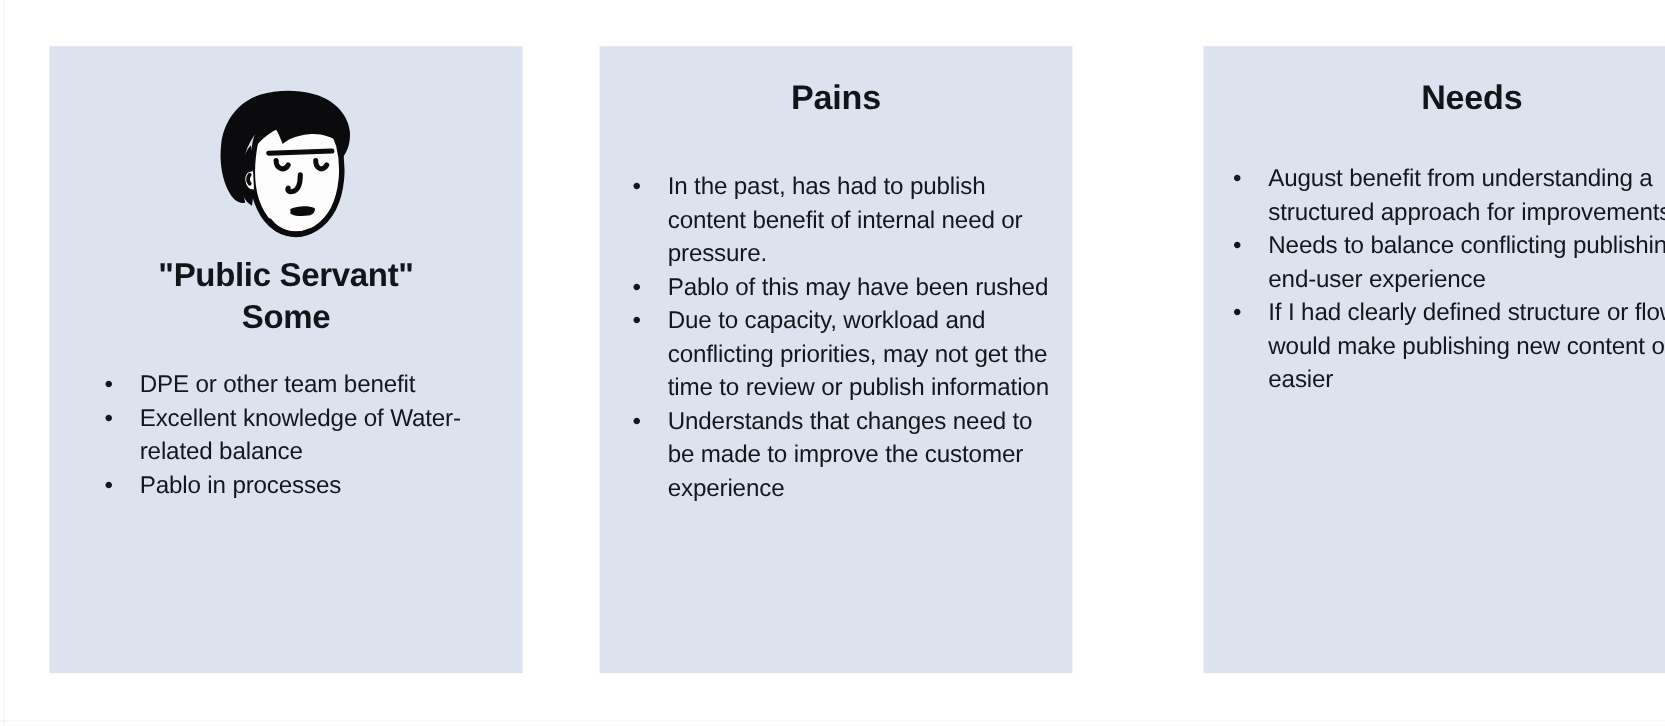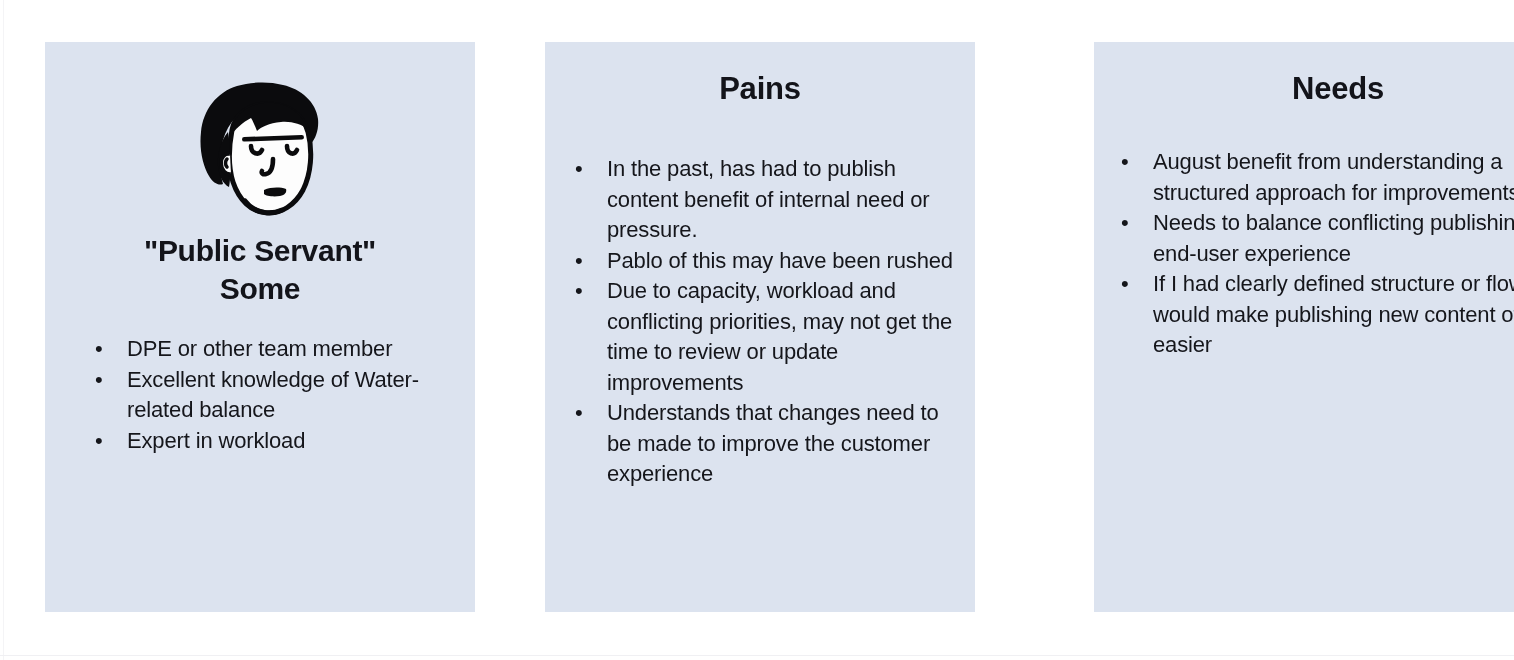--- a/index.html
+++ b/index.html
@@ -184,48 +184,48 @@
     </div>
 
     <h2 class="persona-name">
       <span class="line">"Public Servant"</span>
       <span class="line">Some</span>
     </h2>
 
     <ul class="bullets persona-bullets">
       <li>
         <span class="dot">•</span>
-        <span class="txt">DPE or other team member</span>
+        <span class="txt">DPE or other team benefit</span>
       </li>
       <li>
         <span class="dot">•</span>
         <span class="txt">Excellent knowledge of Water-related balance</span>
       </li>
       <li>
         <span class="dot">•</span>
-        <span class="txt">Expert in workload</span>
+        <span class="txt">Pablo in processes</span>
       </li>
     </ul>
   </section>
 
   <section class="card card-pains">
     <h2 class="card-title">Pains</h2>
 
     <ul class="bullets pains-bullets">
       <li>
         <span class="dot">•</span>
         <span class="txt">In the past, has had to publish content benefit of internal need or pressure.</span>
       </li>
       <li>
         <span class="dot">•</span>
         <span class="txt">Pablo of this may have been rushed</span>
       </li>
       <li>
         <span class="dot">•</span>
-        <span class="txt">Due to capacity, workload and conflicting priorities, may not get the time to review or update improvements</span>
+        <span class="txt">Due to capacity, workload and conflicting priorities, may not get the time to review or publish information</span>
       </li>
       <li>
         <span class="dot">•</span>
         <span class="txt">Understands that changes need to be made to improve the customer experience</span>
       </li>
     </ul>
   </section>
 
   <section class="card card-needs">
     <h2 class="card-title">Needs</h2>

